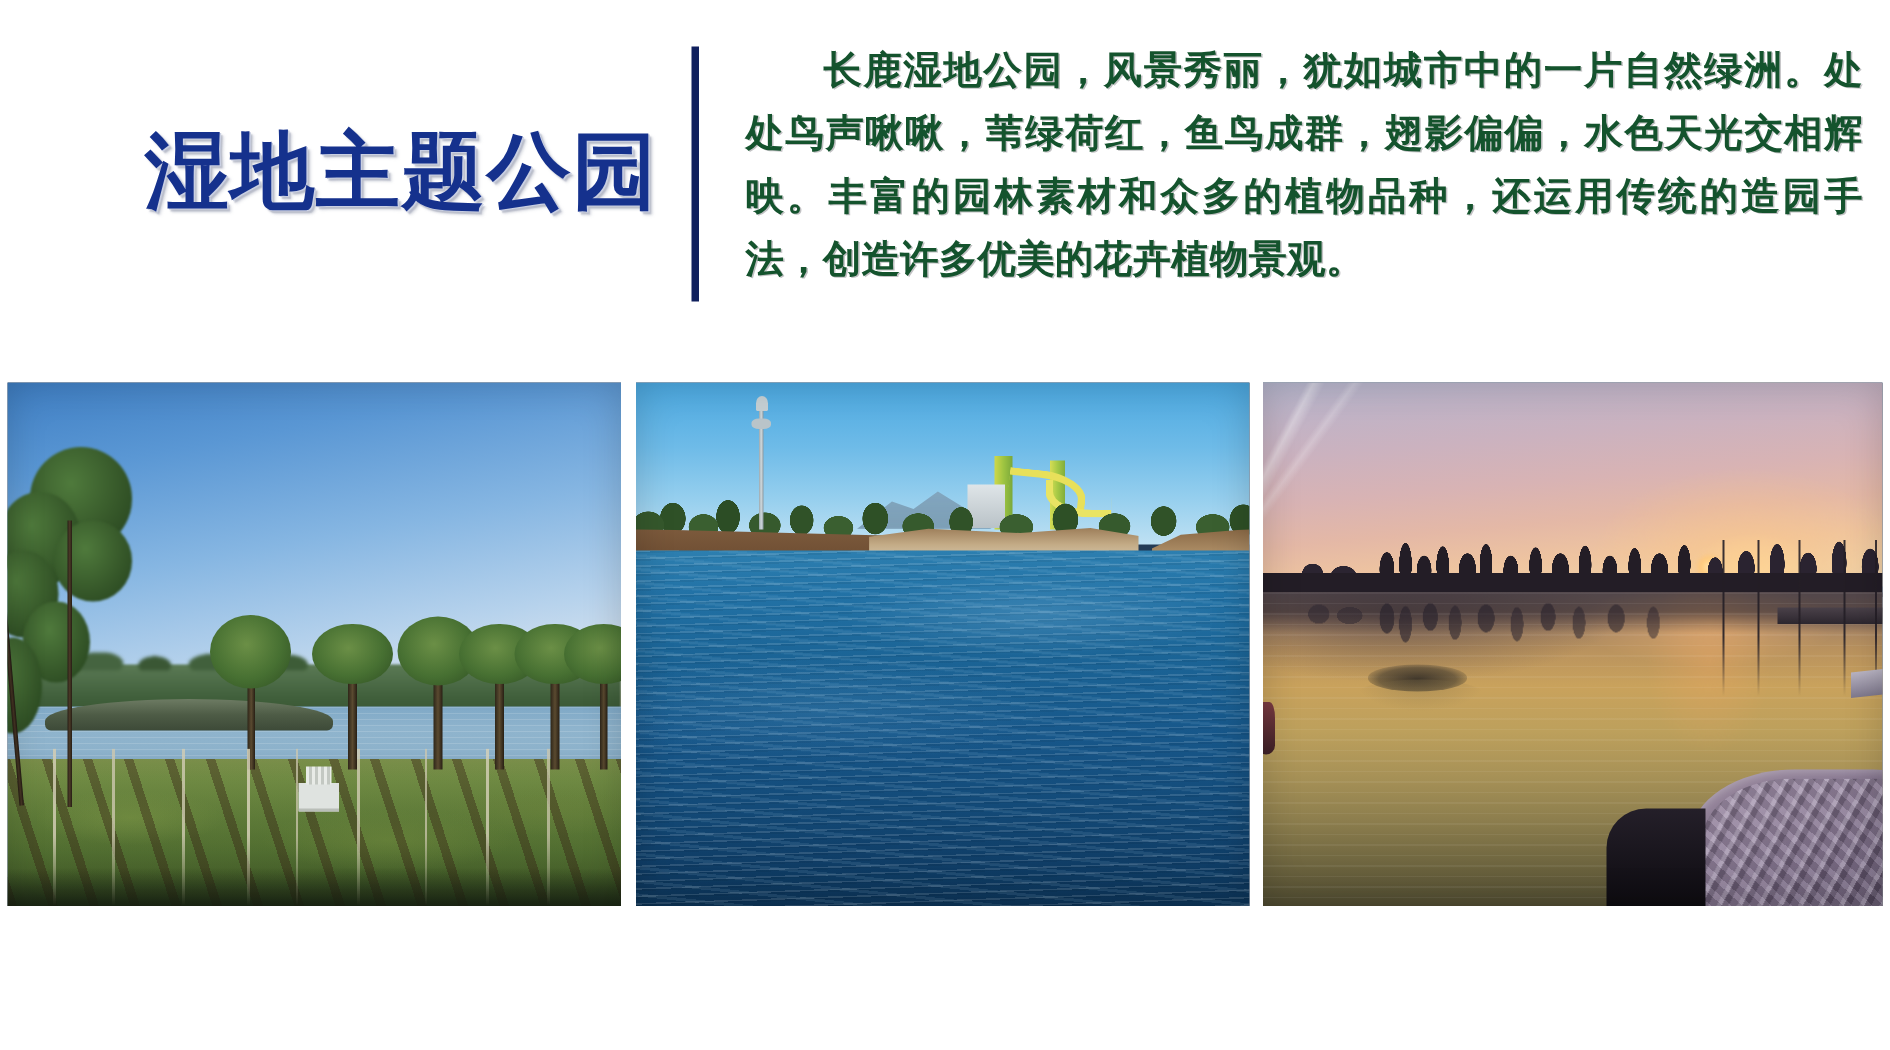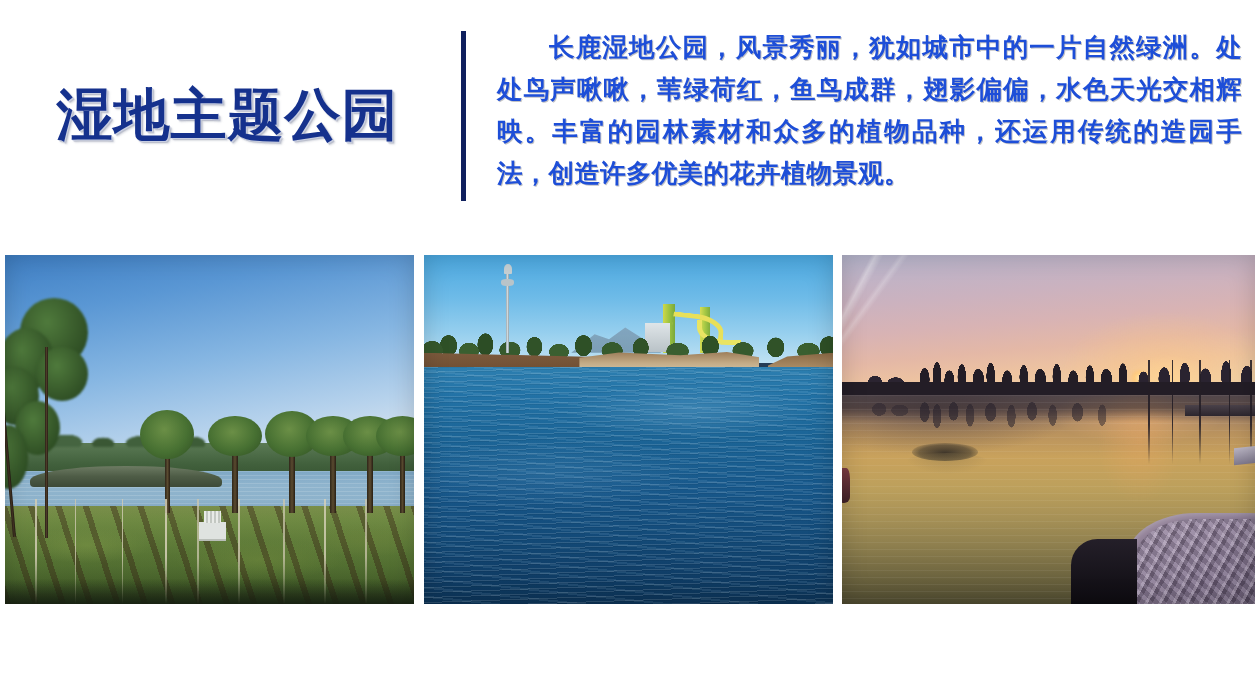--- a/index.html
+++ b/index.html
@@ -32,20 +32,21 @@
 
   .title-block {
     position: absolute;
     left: 0;
     top: 70px;
     width: 455px;
     height: 90px;
     display: flex;
     align-items: center;
     justify-content: center;
+    padding-left: 40px;
   }
 
   .page-title {
     font-size: 56px;
     font-weight: 700;
     color: #15318d;
     letter-spacing: 1px;
     line-height: 1;
     white-space: nowrap;
     text-shadow:
@@ -62,21 +63,21 @@
     width: 5px;
     height: 170px;
     background: #10205e;
   }
 
   .body-text {
     position: absolute;
     left: 497px;
     top: 26px;
     width: 745px;
-    color: #1d4ed8;
+    color: #14532d;
     font-size: 25.5px;
     font-weight: 700;
     line-height: 42px;
     letter-spacing: 0.3px;
     text-indent: 52px;
     text-align: justify;
     text-justify: inter-character;
     font-family: "DejaVu Sans", "Liberation Sans", sans-serif;
     text-shadow: 1px 1px 0 rgba(120,120,125,0.45);
   }

